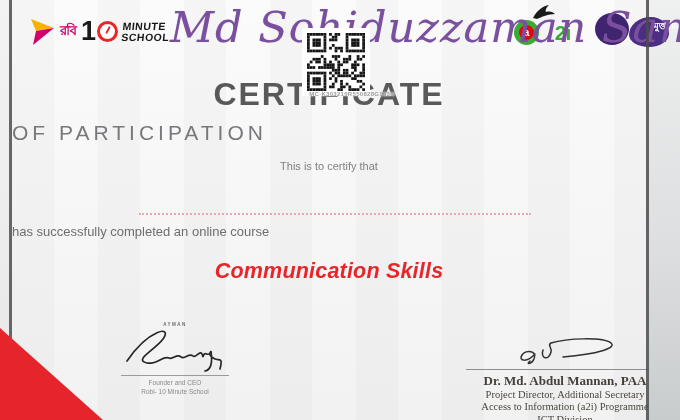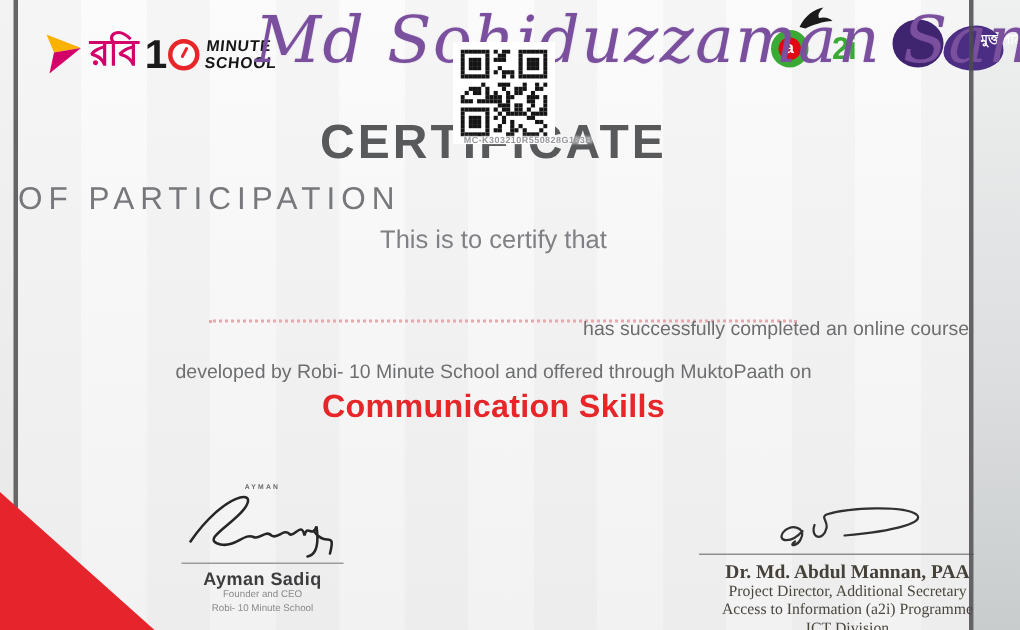--- a/index.html
+++ b/index.html
@@ -16,21 +16,21 @@
 
   .cert { position:absolute; left:12px; top:0; width:634px; height:420px;
           background:
             repeating-linear-gradient(90deg, rgba(140,140,150,0.05) 0 42px, rgba(255,255,255,0) 42px 86px),
             linear-gradient(180deg,#fbfbfb 0%, #f6f6f6 55%, #f2f2f2 100%);
   }
 
   
   .robi-logo { position:absolute; left:18px; top:16px; display:flex; align-items:center; z-index:2; }
   .robi-mark { width:26px; height:28px; margin-right:4px; }
-  .robi-bn { color:#d4006a; font-weight:bold; font-size:24px; letter-spacing:-1px; }
+  .robi-bn { color:#d4006a; font-weight:bold; font-size:13px; letter-spacing:-1px; }
   .tms { display:flex; align-items:center; margin-left:5px; }
   .tms-one { font-size:27px; font-weight:800; color:#1a1a1a; letter-spacing:-1px; }
   .tms-zero { width:21px; height:21px; border:3px solid #e8262a; border-radius:50%; background:#fff; position:relative; margin:0 2px; }
   .tms-zero .hand { position:absolute; left:46%; top:14%; width:2px; height:8px; background:#e8262a; transform:rotate(28deg); border-radius:1px; }
   .tms-words { display:flex; flex-direction:column; line-height:1; margin-left:2px; transform:skewX(-6deg); }
   .tms-words span { font-size:10.5px; font-weight:800; color:#161616; letter-spacing:.5px; }
 
   .a2i-logo { position:absolute; left:500px; top:4px; width:60px; text-align:center; z-index:2; }
   .a2i-bird { display:block; margin:0 auto; }
   .a2i-row { display:flex; align-items:center; justify-content:center; }
@@ -57,30 +57,30 @@
   .qr-code { display:block; width:58px; height:58px; }
   .qr-id { position:absolute; left:230px; top:91px; width:220px; z-index:6; text-align:center;
            font-size:6px; font-weight:bold; color:#97989b; letter-spacing:.3px;
            text-shadow:0 0 2px #fff, 0 0 2px #fff; }
 
   
   .title { position:absolute; left:0; top:76px; width:100%; text-align:center; z-index:1;
            font-size:32px; font-weight:800; color:#58595b; letter-spacing:2px; }
   .subtitle { position:absolute; left:0; top:121px; width:100%; 
               font-size:21px; font-weight:300; color:#77787b; letter-spacing:4px; }
-  .certify { position:absolute; left:0; top:150px; width:100%; text-align:center;
-             font-size:17px; color:#808184; }
+  .certify { position:absolute; left:0; top:160px; width:100%; text-align:center;
+             font-size:11px; color:#808184; }
 
   .dotted-line { position:absolute; left:127px; top:213px; width:392px; border-top:2px dotted #e5a9ae; }
 
-  .body-1 { position:absolute; left:0; top:211px; width:100%; text-align:right; font-size:13px; color:#6d6e70; }
+  .body-1 { position:absolute; left:0; top:224px; width:100%; text-align:left; font-size:13px; color:#6d6e70; }
   .body-2 { position:absolute; left:0; top:240px; width:100%; text-align:center; font-size:13px; color:#6d6e70; }
 
   .course { position:absolute; left:0; top:259px; width:100%; text-align:center;
-            font-size:21.5px; font-weight:800; color:#e62629; letter-spacing:.2px; }
+            font-size:21.5px; font-weight:800; color:#e62629; letter-spacing:.2px;font-style:italic; }
 
   
   .sig-left { position:absolute; left:78px; top:322px; width:170px; text-align:center; }
   .sig-ayman-tiny { font-size:4.5px; letter-spacing:1.5px; color:#6a6a6a; font-weight:bold; }
   .sig-art { display:block; margin:0 auto; }
   .sig-line-l { width:108px; height:1px; background:#9b9b9b; margin:2px auto 3px; }
   .sig-name-l { font-size:12px; font-weight:800; color:#3d3d3f; letter-spacing:.3px; }
   .sig-sub-l { font-size:6.5px; color:#8a8a8c; line-height:1.35; }
 
   .sig-right { position:absolute; left:433px; top:336px; width:240px; text-align:center;
@@ -359,31 +359,29 @@
       </div>
     <div class="qr-id">MC-K303210R550828G133H</div>
 
     <div class="title">CERTIFICATE</div>
     <div class="subtitle">OF PARTICIPATION</div>
     <div class="certify">This is to certify that</div>
 
     <div class="dotted-line"></div>
 
     <div class="body-1">has successfully completed an online course</div>
-    <div class="body-2">developed by Robi- 10 Minute School and offered through MuktoPaath on</div>
 
     <div class="course">Communication Skills</div>
 
     <div class="sig-left">
       <div class="sig-ayman-tiny">AYMAN</div>
       <svg class="sig-art" width="120" height="46" viewBox="0 0 120 46">
         <path d="M12 34 C34 2 58 -2 48 12 C40 23 18 33 32 36 C42 38 48 28 54 31 C58 33 62 26 66 30 C70 33 74 25 78 29 C81 32 86 20 88 30 C90 22 93 32 96 24 C98 38 95 43 90 44 M95 28 C102 38 109 26 105 42" stroke="#262626" stroke-width="1.7" fill="none" stroke-linecap="round"></path>
       </svg>
       <div class="sig-line-l"></div>
-      <div class="sig-name-l">Ayman Sadiq</div>
       <div class="sig-sub-l">Founder and CEO</div>
       <div class="sig-sub-l">Robi- 10 Minute School</div>
     </div>
 
     <div class="sig-right">
       <svg class="sig-art" width="120" height="32" viewBox="0 0 120 32">
         <path d="M30 18 C22 27 13 25 17 19 C21 13 33 15 29 23 C27 28 20 29 25 25 M38 14 C35 23 44 25 46 16 C47 11 42 9 46 7 C62 2 98 1 106 7 C112 12 93 18 58 21" stroke="#30302e" stroke-width="1.5" fill="none" stroke-linecap="round"></path>
       </svg>
       <div class="sig-line-r"></div>
       <div class="sig-name-r">Dr. Md. Abdul Mannan, PAA</div>

